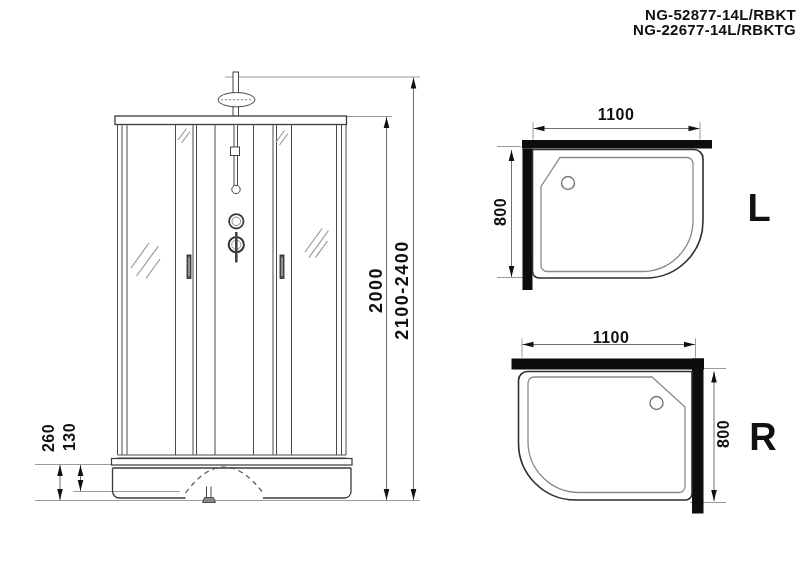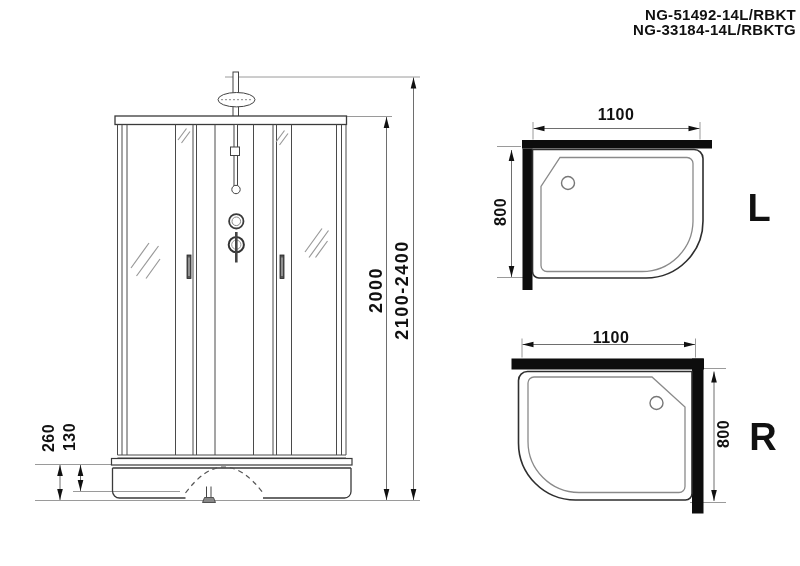--- a/index.html
+++ b/index.html
@@ -132,22 +132,22 @@
       <g fill="#111" stroke="none">
         <polygon points="522.5,344.5 533.5,341.7 533.5,347.3"></polygon>
         <polygon points="695,344.5 684,341.7 684,347.3"></polygon>
         <polygon points="714,371.5 711.2,382.5 716.8,382.5"></polygon>
         <polygon points="714,501 711.2,490 716.8,490"></polygon>
       </g>
     </g>
   </svg>
 
   <div id="title-block">
-    <div>NG-51492-14L/RBKT</div>
-    <div>NG-33184-14L/RBKTG</div>
+    <div>NG-52877-14L/RBKT</div>
+    <div>NG-22677-14L/RBKTG</div>
   </div>
 
   <div class="lbl rot dim-big" style="left:376px;top:290px;">2000</div>
   <div class="lbl rot dim-big" style="left:402px;top:290px;">2100-2400</div>
   <div class="lbl rot dim-small" style="left:49px;top:438px;">260</div>
   <div class="lbl rot dim-small" style="left:70px;top:437px;">130</div>
 
   <div class="lbl dim-small" style="left:616px;top:115px;">1100</div>
   <div class="lbl rot dim-small" style="left:501px;top:212px;">800</div>
   <div class="lbl corner-letter" style="left:759px;top:208px;">L</div>

